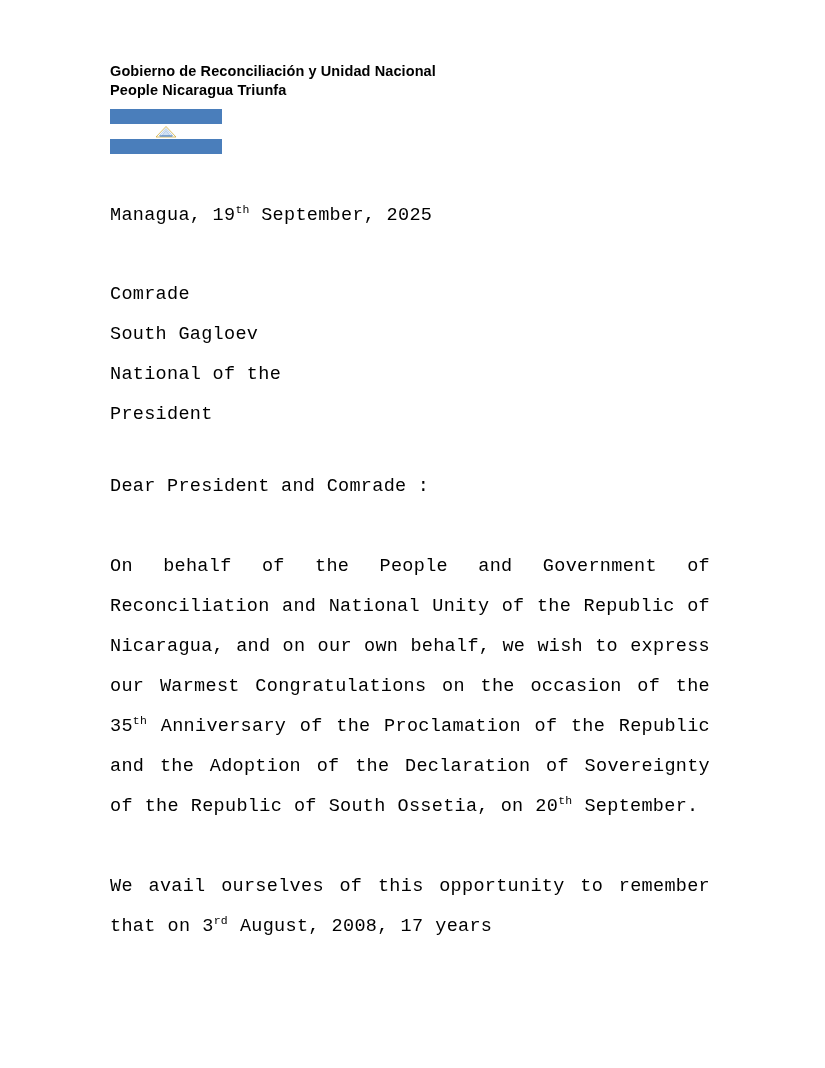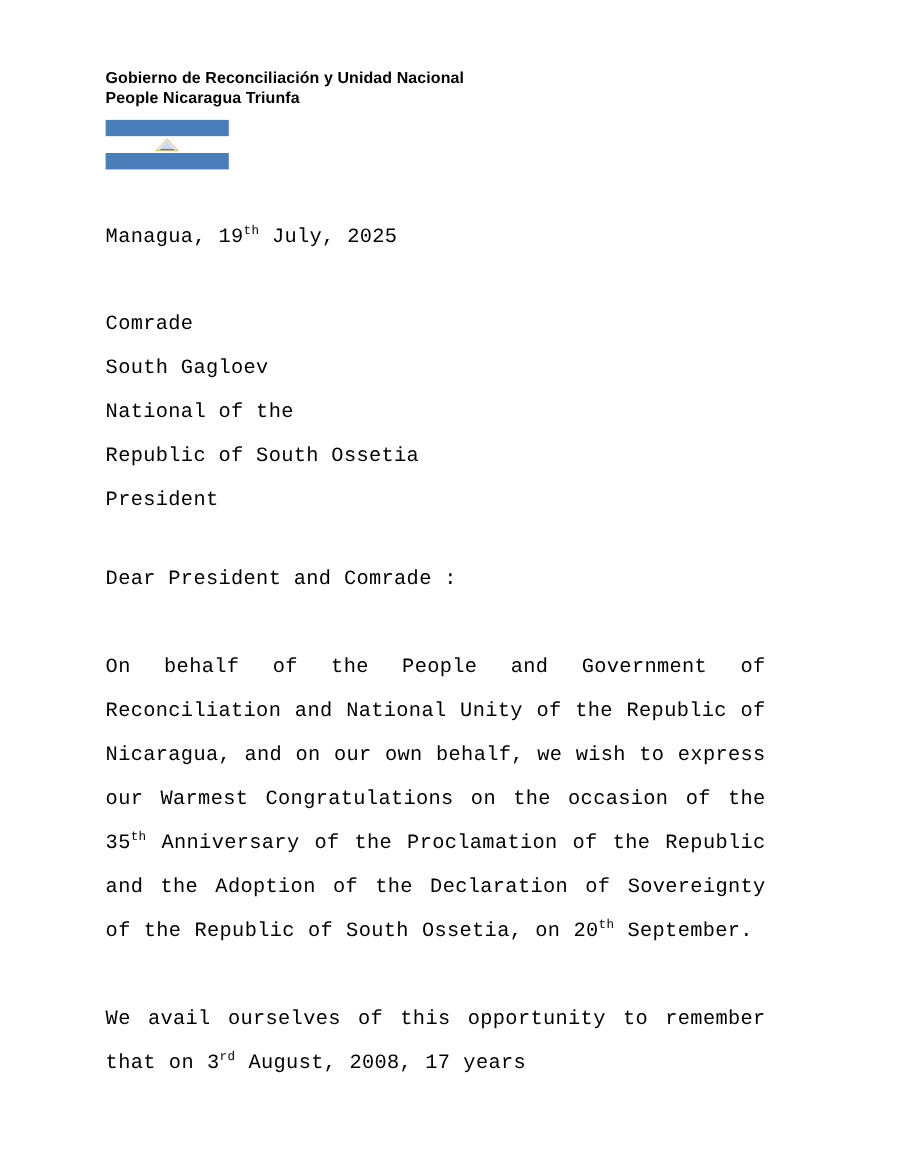--- a/index.html
+++ b/index.html
@@ -15,21 +15,21 @@
   }
   .page {
     position: relative;
     width: 825px;
     height: 1068px;
     background: #ffffff;
     box-sizing: border-box;
   }
   .content {
     position: absolute;
-    left: 96px;
+    left: 110px;
     top: 62px;
     width: 600px;
   }
   .letterhead {
     font-family: "Liberation Sans", sans-serif;
     font-weight: bold;
     font-size: 14.5px;
     line-height: 1.32;
     color: #000000;
     letter-spacing: 0.1px;
@@ -115,27 +115,26 @@
           <polygon points="22,6 36,21 8,21" fill="#e8eef7" stroke="#5b8fd0" stroke-width="0.8"></polygon>
           <polygon points="22,10 30,20 14,20" fill="#cfe0f2" stroke="#5b8fd0" stroke-width="0.6"></polygon>
           <rect x="10" y="20" width="24" height="2" fill="#4a7ebb"></rect>
         </svg>
       </div>
       <div class="flag-stripe"></div>
     </div>
 
     <div class="body-text">
 
-      <div class="date-line"><span>Managua, 19</span><sup>th</sup><span> July, 2025</span></div>
+      <div class="date-line"><span>Managua, 19</span><sup>th</sup><span> September, 2025</span></div>
 
       <div class="addressee">
         <div>Comrade</div>
         <div>South Gagloev</div>
         <div>National of the</div>
-        <div>Republic of South Ossetia</div>
         <div>President</div>
       </div>
 
       <div class="salutation">Dear President and Comrade :</div>
 
       <div class="para"><span>On behalf of the People and Government of Reconciliation and National Unity of the Republic of Nicaragua, and on our own behalf, we wish to express our Warmest Congratulations on the occasion of the 35</span><sup>th</sup><span> Anniversary of the Proclamation of the Republic and the Adoption of the Declaration of Sovereignty of the Republic of South Ossetia, on 20</span><sup>th</sup><span> September.</span></div>
 
       <div class="para last"><span>We avail ourselves of this opportunity to remember that on 3</span><sup>rd</sup><span> August, 2008, 17 years</span></div>
 
     </div>

